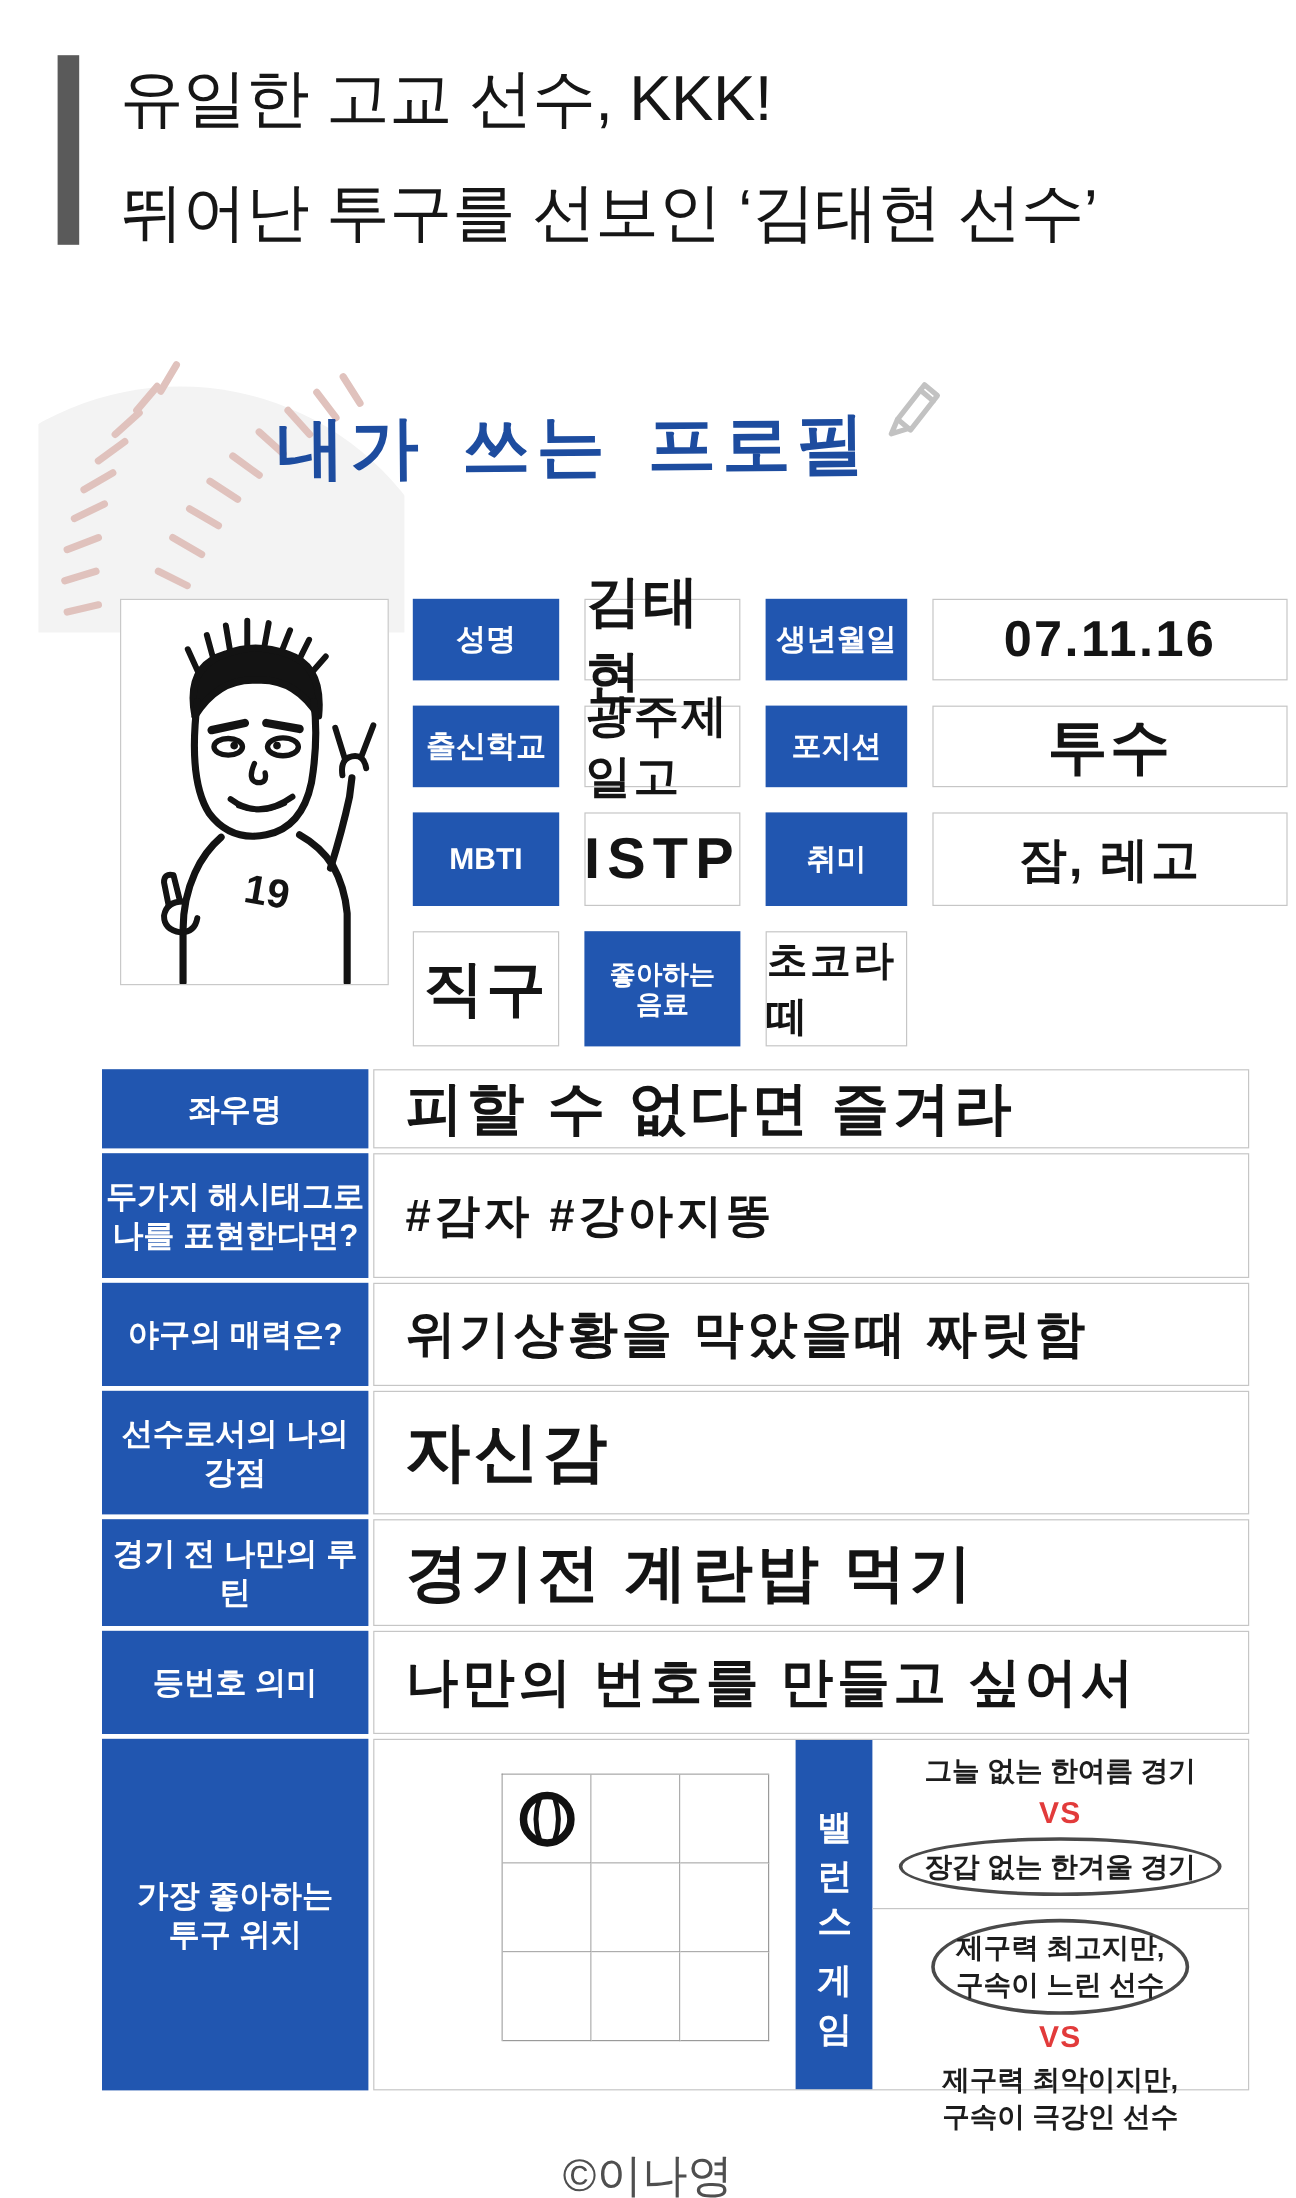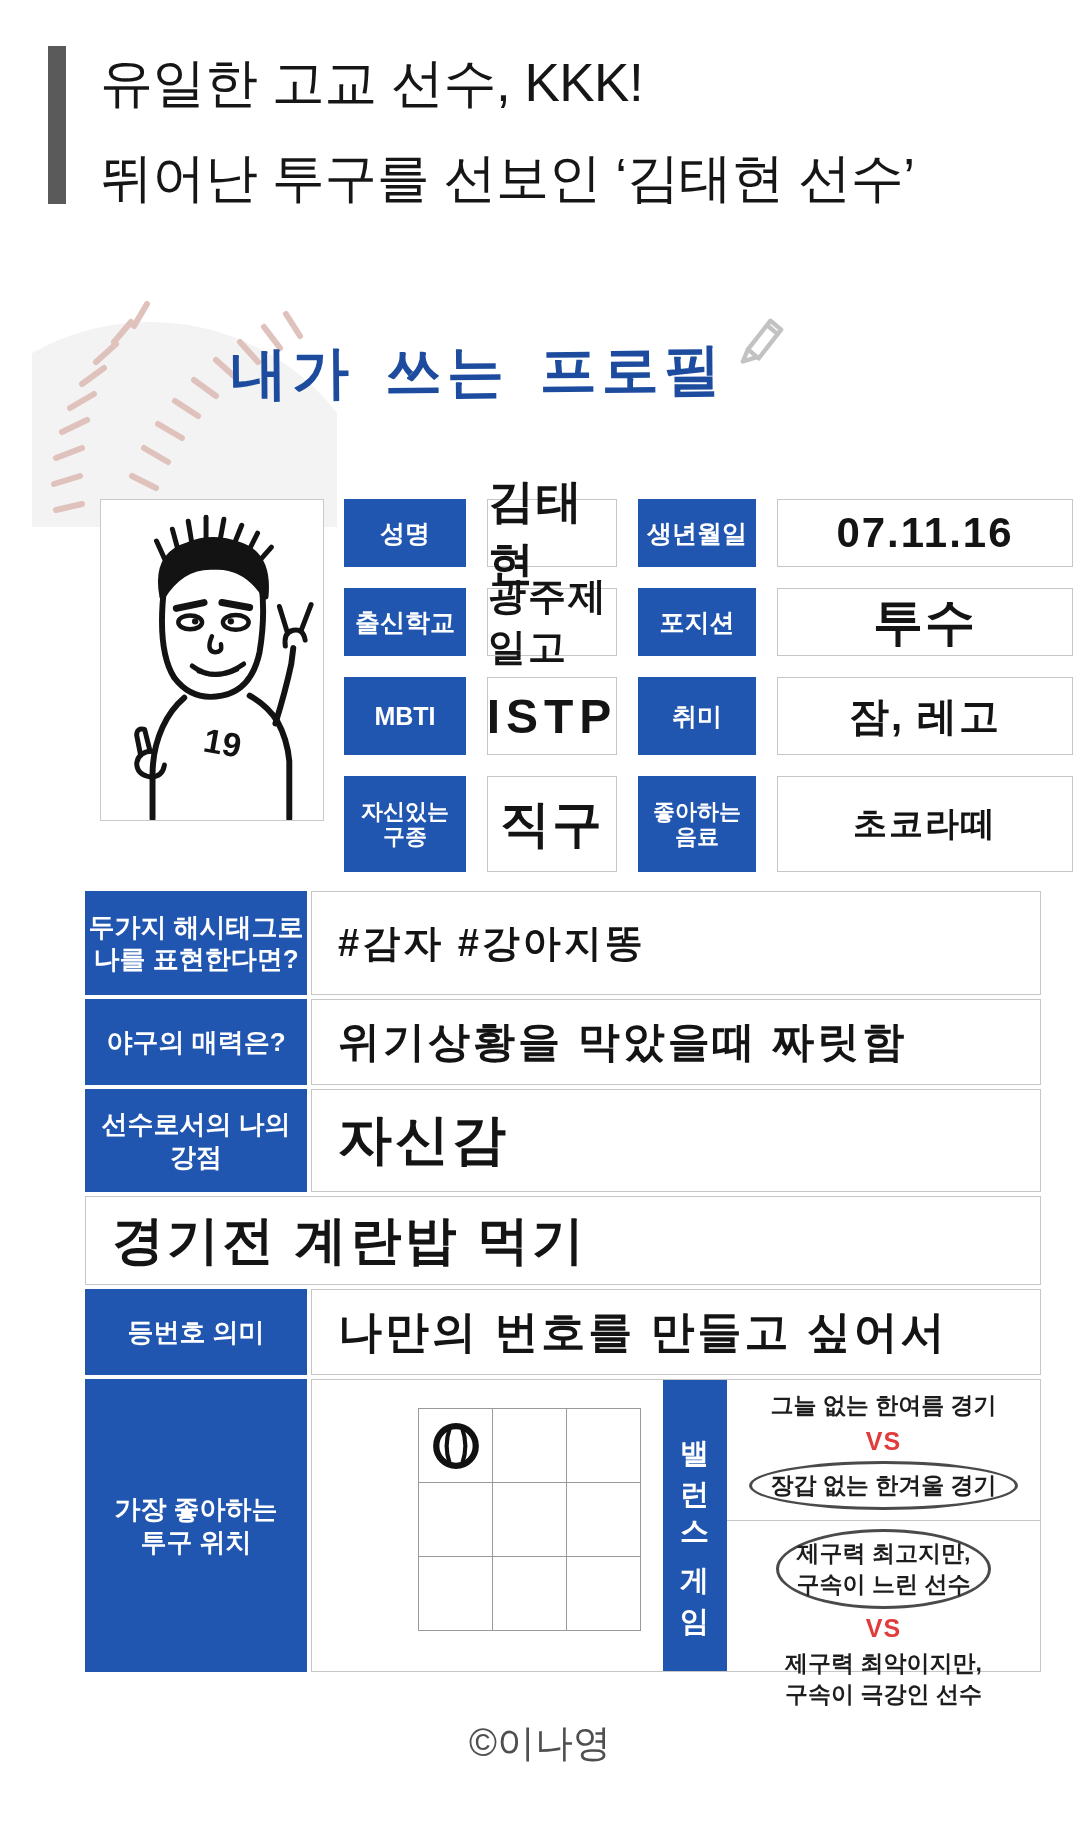--- a/index.html
+++ b/index.html
@@ -158,44 +158,47 @@
       <div class="cell-label">출신학교</div>
       <div class="cell-value v-school">광주제일고</div>
       <div class="cell-label">포지션</div>
       <div class="cell-value v-pos">투수</div>
 
       <div class="cell-label">MBTI</div>
       <div class="cell-value v-mbti">ISTP</div>
       <div class="cell-label">취미</div>
       <div class="cell-value v-hobby">잠, 레고</div>
 
-      <div class="cell-label small">자신있는
-구종</div>
       <div class="cell-value v-pitch">직구</div>
       <div class="cell-label small">좋아하는
 음료</div>
       <div class="cell-value v-drink">초코라떼</div>
     </div>
   </div>
 
   <div class="qa-table">
+    <div class="qa-row r1">
+      <div class="qa-label">좌우명</div>
+      <div class="qa-value qv1">피할 수 없다면 즐겨라</div>
+    </div>
     <div class="qa-row r2">
       <div class="qa-label">두가지 해시태그로
 나를 표현한다면?</div>
       <div class="qa-value qv2">#감자 #강아지똥</div>
     </div>
     <div class="qa-row r3">
       <div class="qa-label">야구의 매력은?</div>
       <div class="qa-value qv3">위기상황을 막았을때 짜릿함</div>
     </div>
     <div class="qa-row r4">
       <div class="qa-label">선수로서의 나의 강점</div>
       <div class="qa-value qv4">자신감</div>
     </div>
     <div class="qa-row r5">
+      <div class="qa-label">경기 전 나만의 루틴</div>
       <div class="qa-value qv5">경기전 계란밥 먹기</div>
     </div>
     <div class="qa-row r6">
       <div class="qa-label">등번호 의미</div>
       <div class="qa-value qv6">나만의 번호를 만들고 싶어서</div>
     </div>
 
     <div class="qa-row pitch-row">
       <div class="qa-label">가장 좋아하는
 투구 위치</div>

